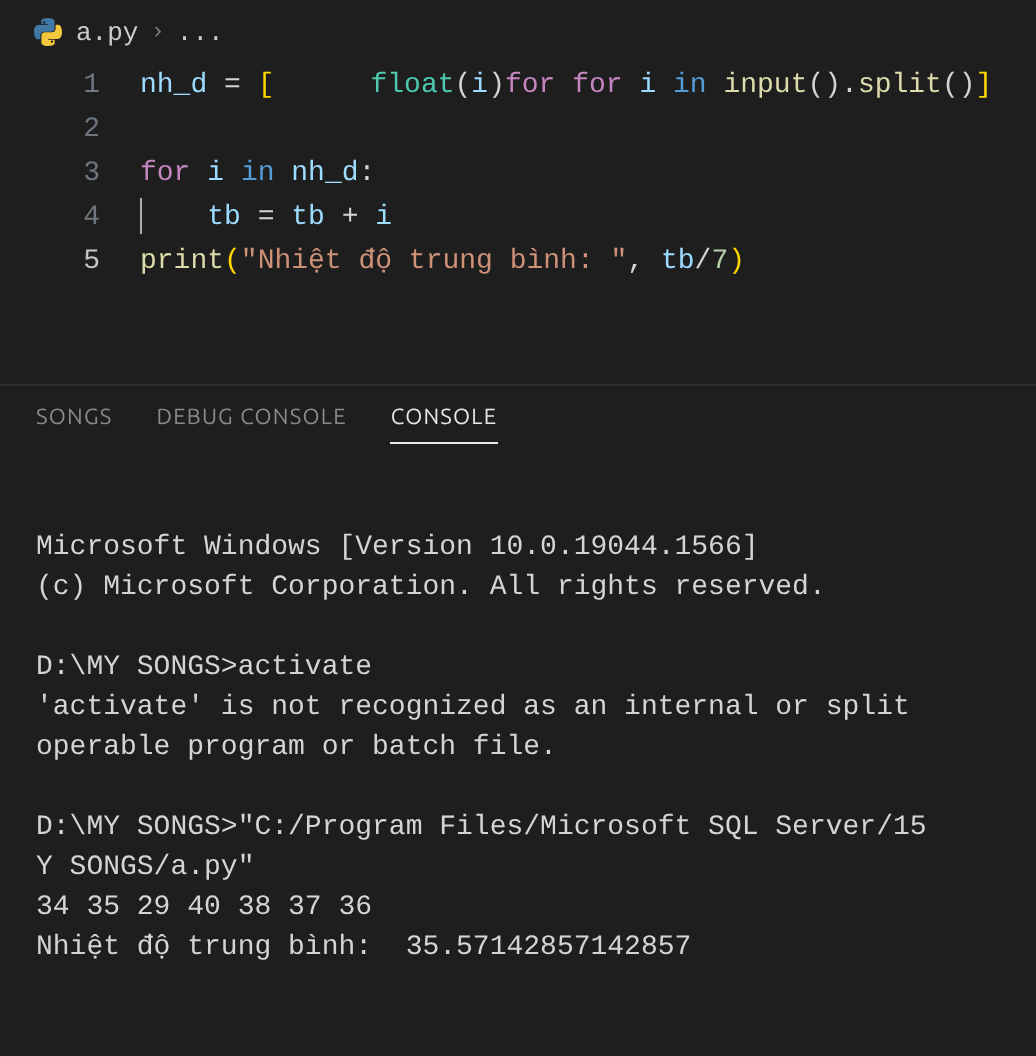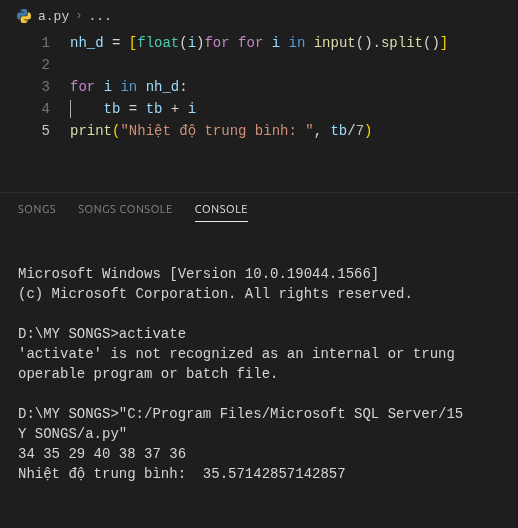--- a/index.html
+++ b/index.html
@@ -68,21 +68,21 @@
   }
   .code {
     flex: 1;
   }
   
   .c-var     { color: #9cdcfe; }
   .c-op      { color: #d4d4d4; }
   .c-punc    { color: #d4d4d4; }
   .c-brack   { color: #ffd700; }
   .c-func    { color: #dcdcaa; }
-  .c-type    { color: #4ec9b0; }
+  .c-type    { color: #4ec9b0; margin-left: 48px; }
   .c-kw-ctrl { color: #c586c0; }
   .c-kw-in   { color: #569cd6; }
   .c-num     { color: #b5cea8; }
   .c-str     { color: #ce9178; }
 
   
   .panel {
     border-top: 1px solid #2d2d2d;
     flex: 1 1 auto;
     display: flex;
@@ -158,29 +158,29 @@
         <span class="gutter">5</span>
         <span class="code"><span class="c-func">print</span><span class="c-brack">(</span><span class="c-str">"Nhiệt độ trung bình: "</span><span class="c-punc">, </span><span class="c-var">tb</span><span class="c-op">/</span><span class="c-num">7</span><span class="c-brack">)</span></span>
       </div>
 
     </div>
   </div>
 
   <div class="panel">
     <div class="tabbar">
       <div class="tab">SONGS</div>
-      <div class="tab">SONGS CONSOLE</div>
+      <div class="tab">DEBUG CONSOLE</div>
       <div class="tab active">CONSOLE</div>
     </div>
     <div class="terminal-body">
 <span>Microsoft Windows [Version 10.0.19044.1566]</span>
 <span>(c) Microsoft Corporation. All rights reserved.</span>
 <span></span>
 <span>D:\MY SONGS&gt;activate</span>
-<span>'activate' is not recognized as an internal or trung</span>
+<span>'activate' is not recognized as an internal or split</span>
 <span>operable program or batch file.</span>
 <span></span>
 <span>D:\MY SONGS&gt;"C:/Program Files/Microsoft SQL Server/15</span>
 <span>Y SONGS/a.py"</span>
 <span>34 35 29 40 38 37 36</span>
 <span>Nhiệt độ trung bình:  35.57142857142857</span>
     </div>
   </div>
 
 </div>

